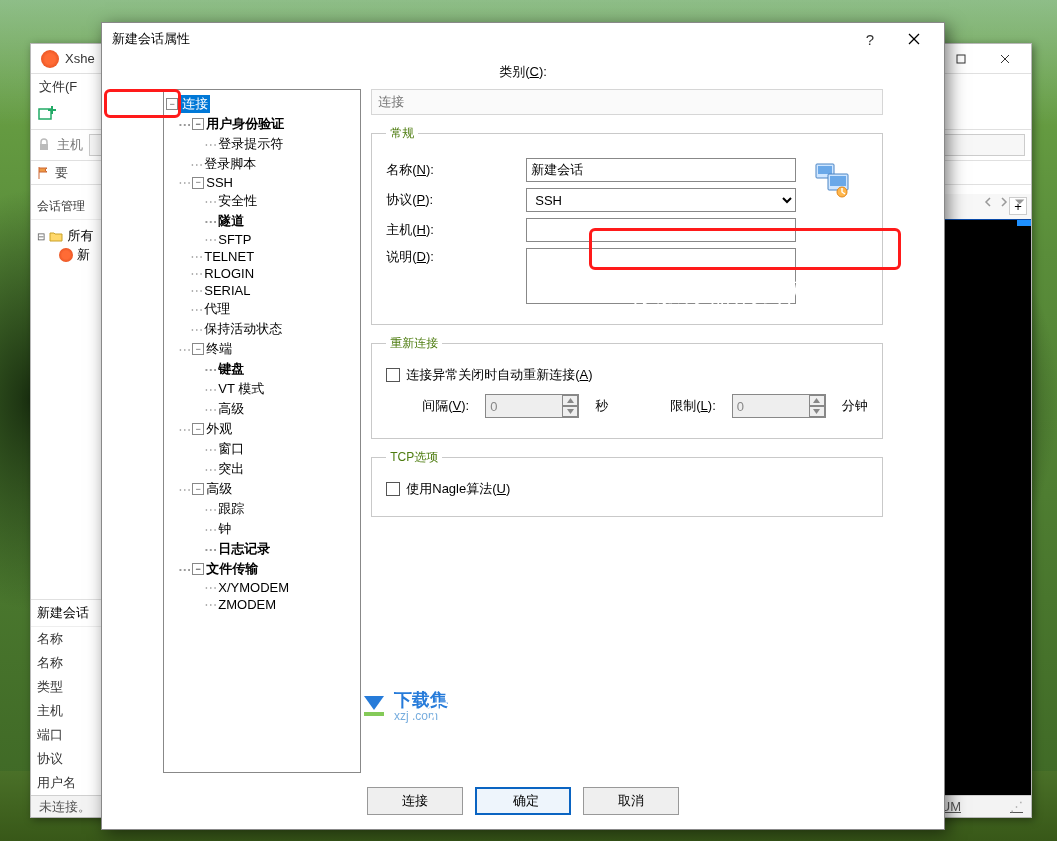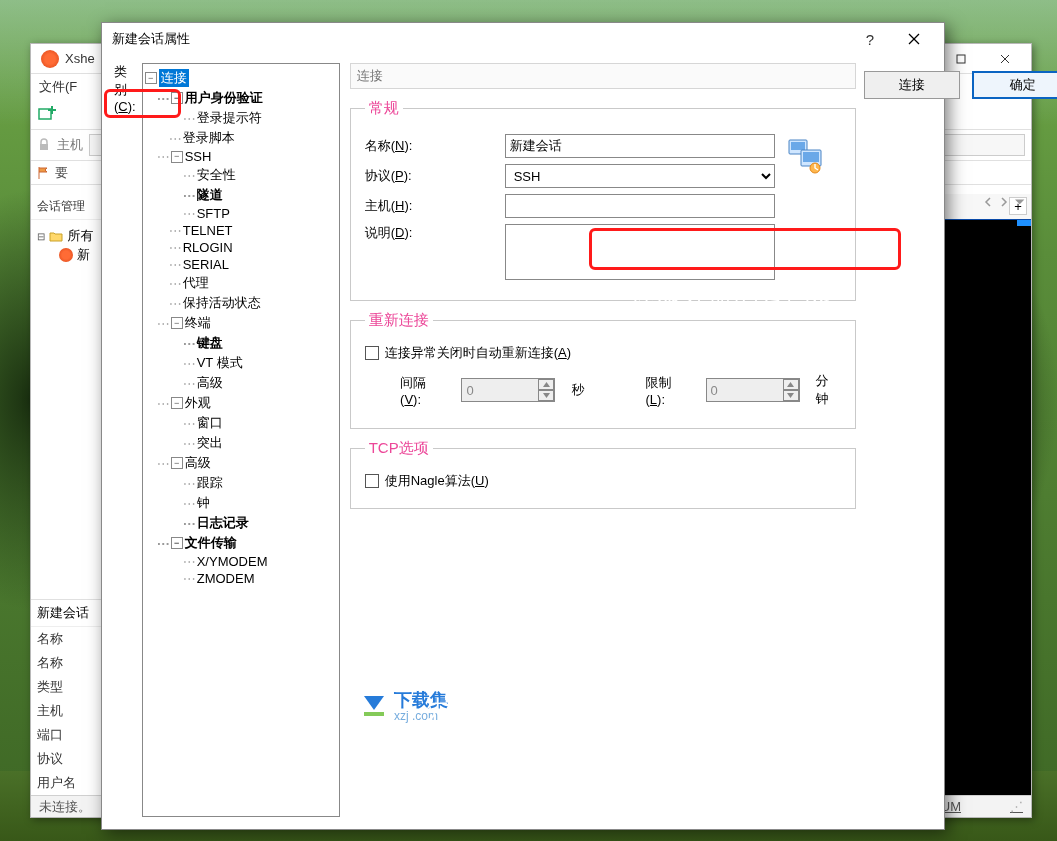--- a/index.html
+++ b/index.html
@@ -42,34 +42,34 @@
 .detail-row .k{color:#333;}
 .statusbar{position:absolute;left:0;right:0;bottom:0;height:22px;border-top:1px solid #d0d0d0;background:#f3f3f3;display:flex;align-items:center;padding:0 8px;color:#555;font-size:12px;}
 .statusbar .seg{margin-left:auto;display:flex;gap:49px;align-items:center;text-decoration:underline;}
 
 
 .dlg{position:absolute;left:101px;top:22px;width:844px;height:808px;background:#fff;border:1px solid #888;box-shadow:4px 4px 16px rgba(0,0,0,0.5);z-index:10;display:flex;flex-direction:column;}
 .dlg-titlebar{height:32px;display:flex;align-items:center;padding:0 8px 0 10px;}
 .dlg-title{flex:1;color:#000;font-size:13px;}
 .dlg-help{width:44px;height:28px;display:flex;align-items:center;justify-content:center;font-size:15px;color:#333;}
 .dlg-close{width:44px;height:28px;display:flex;align-items:center;justify-content:center;}
-.dlg-body{flex:1;padding:8px 12px 12px 12px;display:flex;flex-direction:row;gap:6px;}
+.dlg-body{flex:1;padding:8px 12px 12px 12px;display:flex;flex-direction:column;gap:6px;align-items:center;}
 .cat-label{color:#000;margin-bottom:2px;}
 .dlg-main{flex:1;display:flex;gap:10px;min-height:0;}
 .cat-tree{width:198px;border:1px solid #888;background:#fff;overflow:auto;padding:4px 2px;}
 .tnode{display:flex;align-items:center;gap:2px;padding:1px 0;white-space:nowrap;color:#000;}
 .tnode.bold{font-weight:bold;}
 .tnode .exp{width:12px;height:12px;border:1px solid #888;display:inline-flex;align-items:center;justify-content:center;font-size:9px;line-height:1;color:#555;background:#fff;}
 .tnode .sp{display:inline-block;}
 .tnode.sel .txt{background:#0078d7;color:#fff;padding:0 2px;}
 .dots{color:#999;letter-spacing:-1px;}
 .right{flex:1;display:flex;flex-direction:column;gap:10px;min-width:0;}
 .section-title-input{width:100%;height:26px;border:1px solid #d6d6d6;background:#fafafa;padding:2px 6px;color:#777;}
 fieldset.grp{border:1px solid #c9c9c9;padding:10px 14px 14px 14px;margin:0;}
-fieldset.grp legend{color:#ec4899;padding:0 4px;font-size:15px;}
+fieldset.grp legend{color:#4d7c0f;padding:0 4px;font-size:12px;}
 .form-row{display:flex;align-items:center;gap:10px;margin:6px 0;}
 .form-row .flab{width:130px;color:#000;}
 .form-row .flab u{text-decoration:underline;}
 .tinput{height:24px;border:1px solid #888;padding:2px 4px;background:#fff;flex:1;min-width:0;}
 .tinput[disabled]{background:#eee;color:#888;}
 select.tinput{appearance:auto;}
 .num-wrap{position:relative;display:inline-block;}
 .num-wrap .tinput{width:94px;padding-right:18px;}
 .spin{position:absolute;right:1px;top:1px;bottom:1px;width:16px;display:flex;flex-direction:column;}
 .spin div{flex:1;border:1px solid #888;background:#efefef;display:flex;align-items:center;justify-content:center;}

